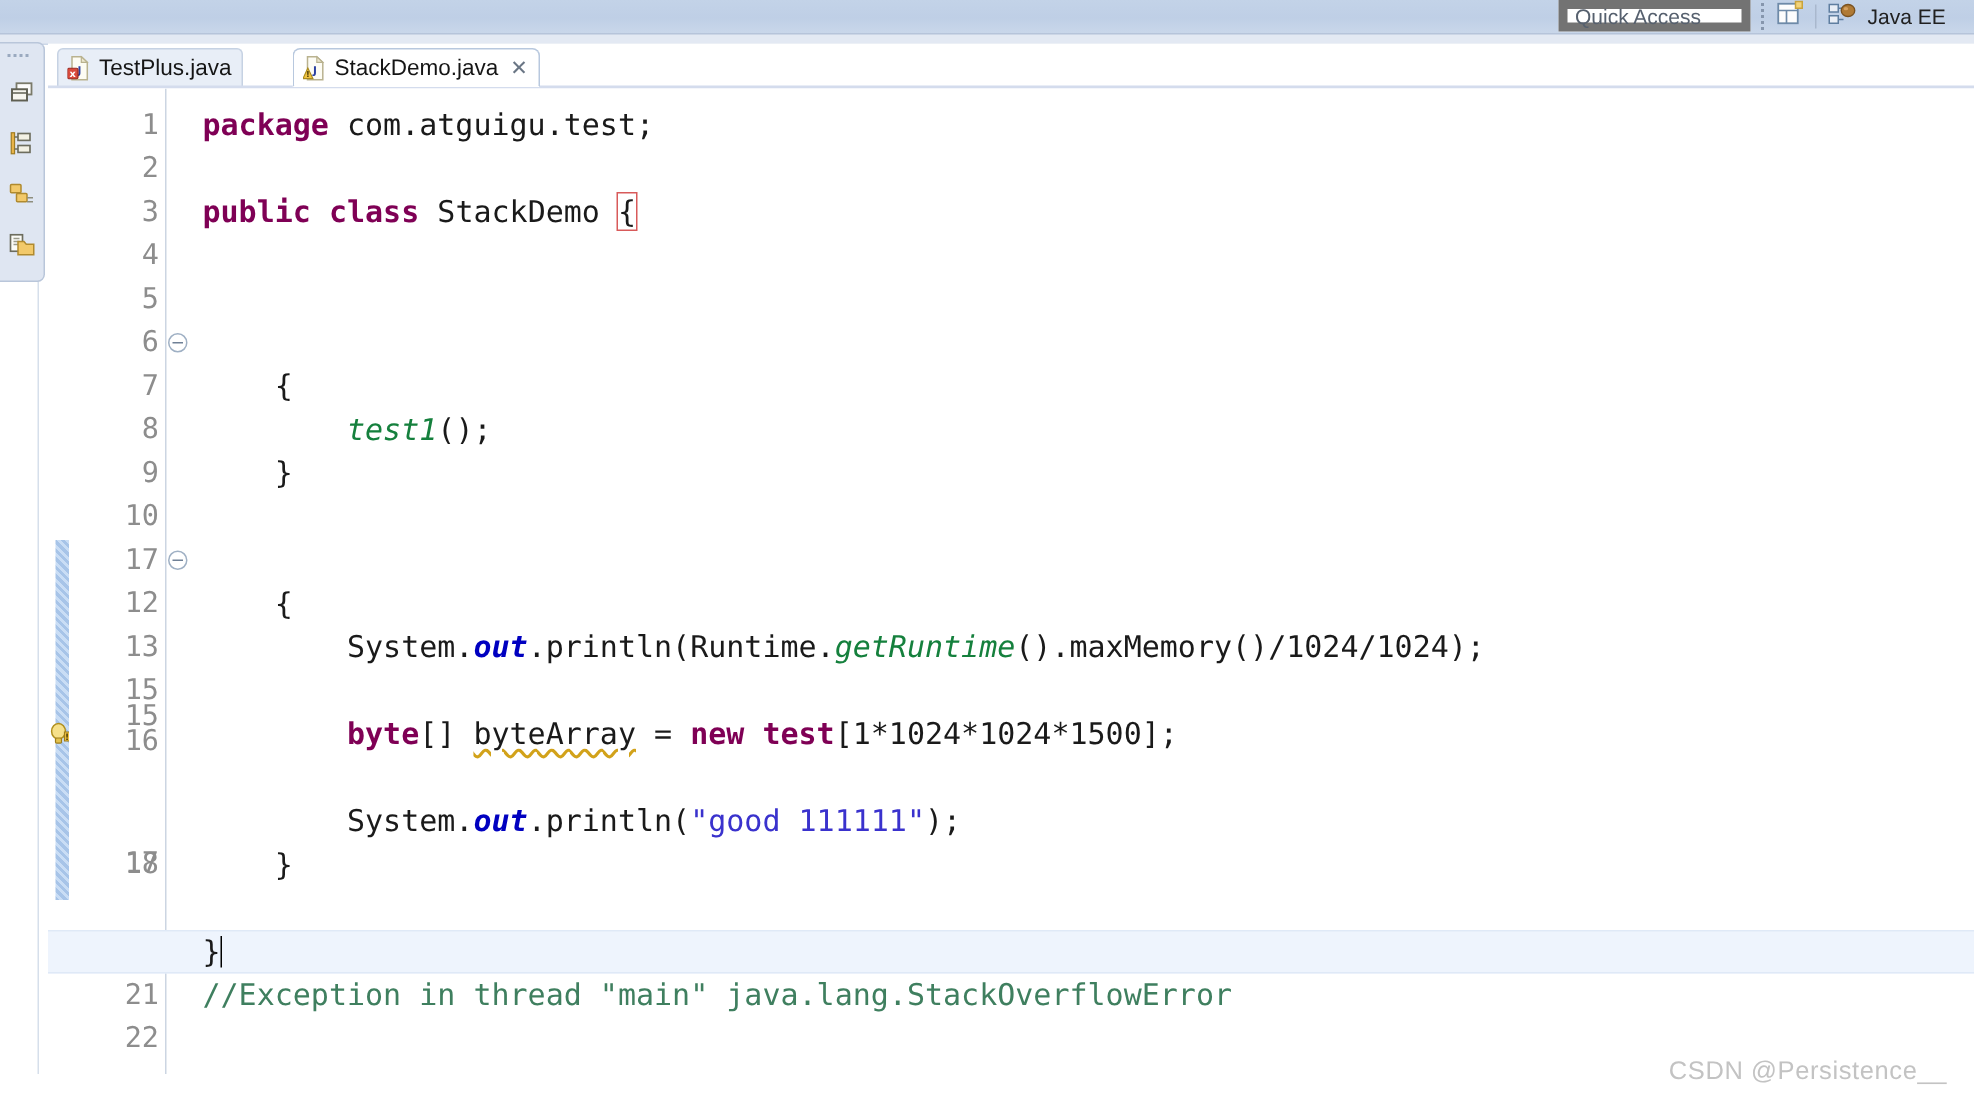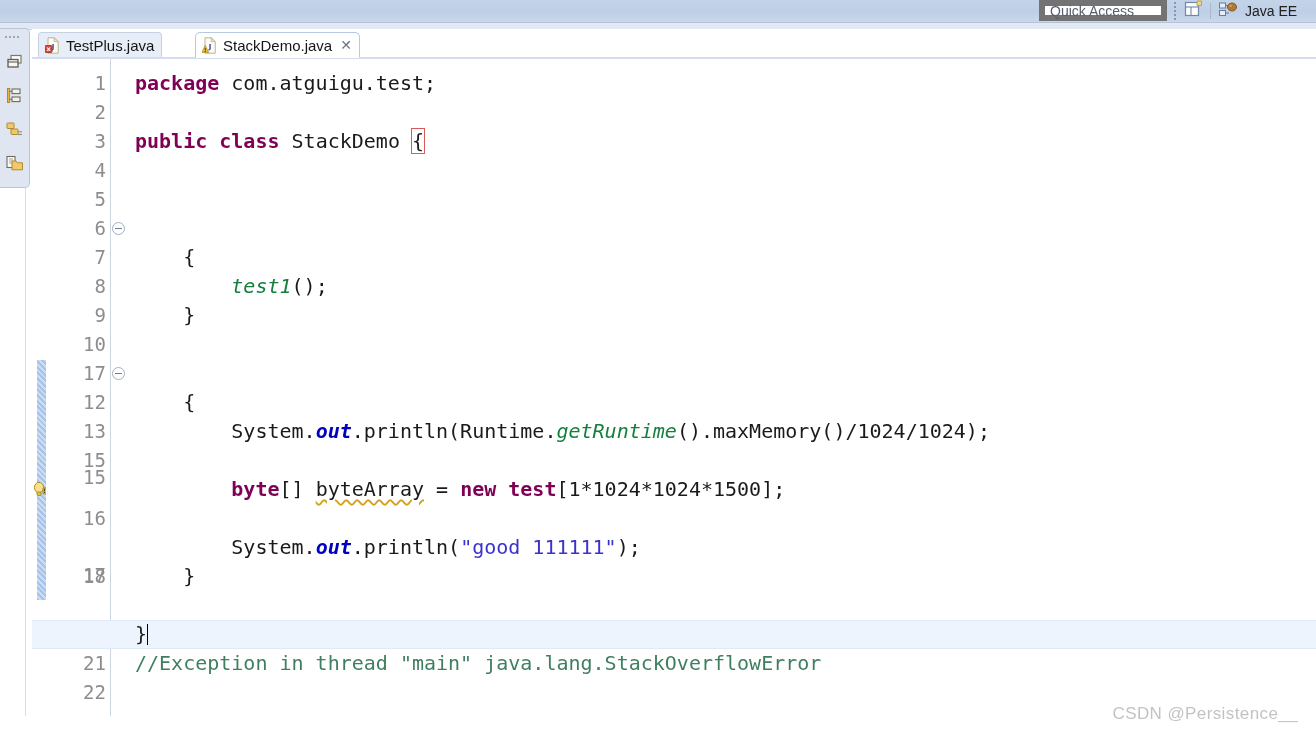--- a/index.html
+++ b/index.html
@@ -445,21 +445,21 @@
       <div class="ln" style="top: 155px;">6</div>
       <div class="ln" style="top: 184px;">7</div>
       <div class="ln" style="top: 213px;">8</div>
       <div class="ln" style="top: 242px;">9</div>
       <div class="ln" style="top: 271px;">10</div>
       <div class="ln" style="top: 300px;">17</div>
       <div class="ln" style="top: 329px;">12</div>
       <div class="ln" style="top: 358px;">13</div>
       <div class="ln" style="top: 387px;">15</div>
       <div class="ln" style="top: 404px;">15</div>
-      <div class="ln" style="top: 445px;">16</div>
+      <div class="ln" style="top: 421px;">16</div>
       <div class="ln" style="top: 490px; margin-top: 12px;">17</div>
       <div class="ln" style="top: 503px;">18</div>
       <div class="ln" style="top: 563px;">19</div>
       <div class="ln" style="top: 561px;">20</div>
       <div class="ln" style="top: 590px;">21</div>
       <div class="ln" style="top: 619px;">22</div>
     </div>
   <div id="fold-col">
       <div class="fold-marker" style="top: 163px;"></div>
       <div class="fold-marker" style="top: 308px;"></div>

